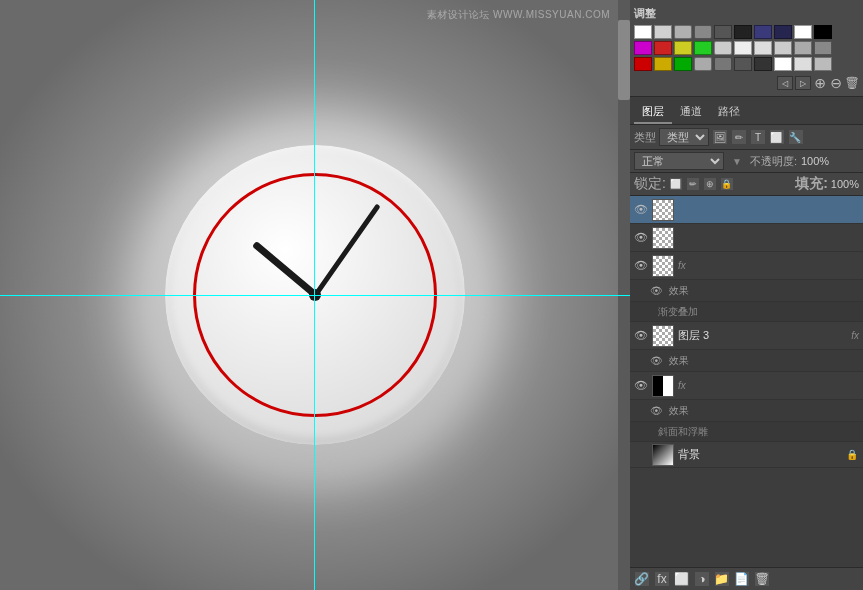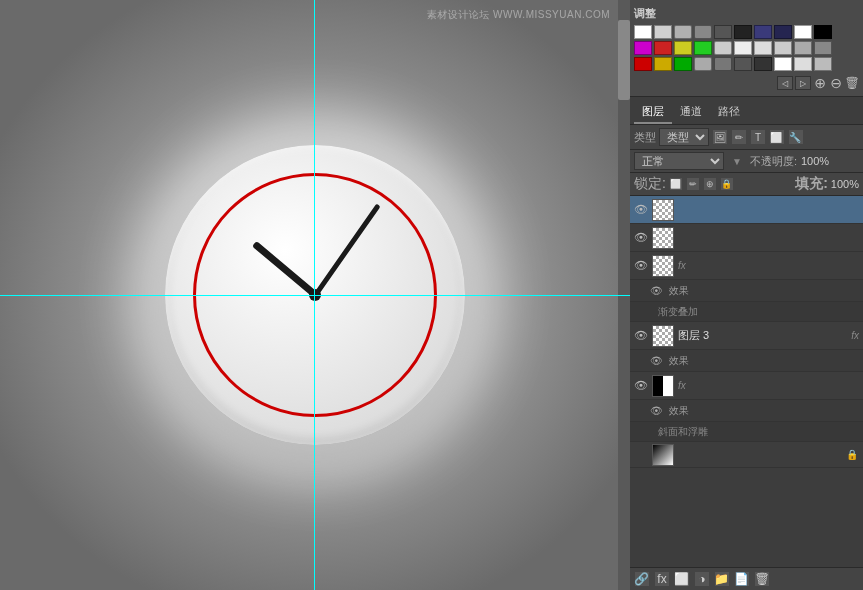--- a/index.html
+++ b/index.html
@@ -582,20 +582,21 @@
         <span style="color:#aaa;margin-right:2px;">👁</span>
         <span>效果</span>
       </div>
       <div class="layer-item sub-item2">
         <span>斜面和浮雕</span>
       </div>
 
       <div class="background-layer">
         <div class="layer-eye layer-eye" style="color:transparent;">👁</div>
         <div class="bg-thumb"></div>
+        <span class="layer-name">背景</span>
         <span class="lock-icon">🔒</span>
       </div>
 
     </div>
 
     <div class="layers-bottom">
       <div class="layers-icon" style="font-size:12px;">🔗</div>
       <div class="layers-icon" style="font-size:12px;">fx</div>
       <div class="layers-icon" style="font-size:12px;">⬜</div>
       <div class="layers-icon" style="font-size:12px;">◑</div>

